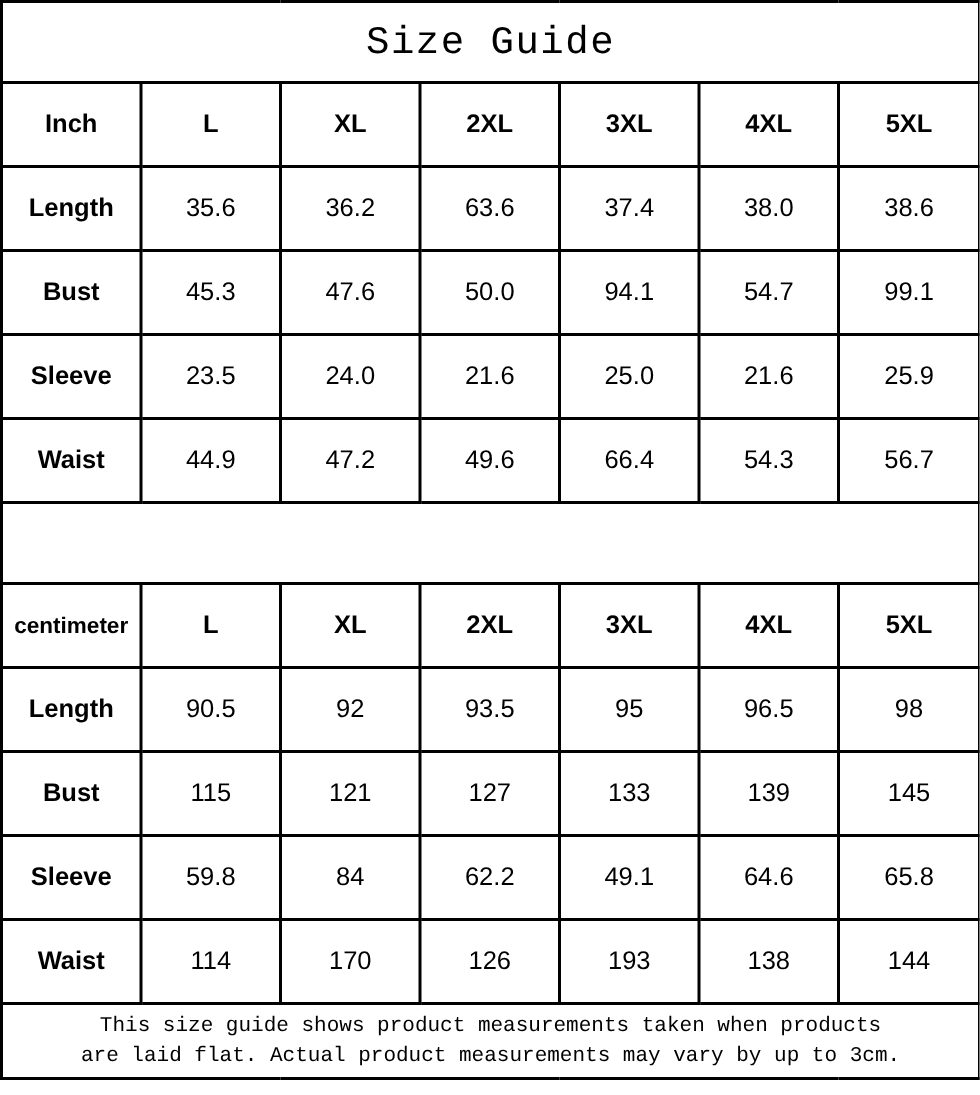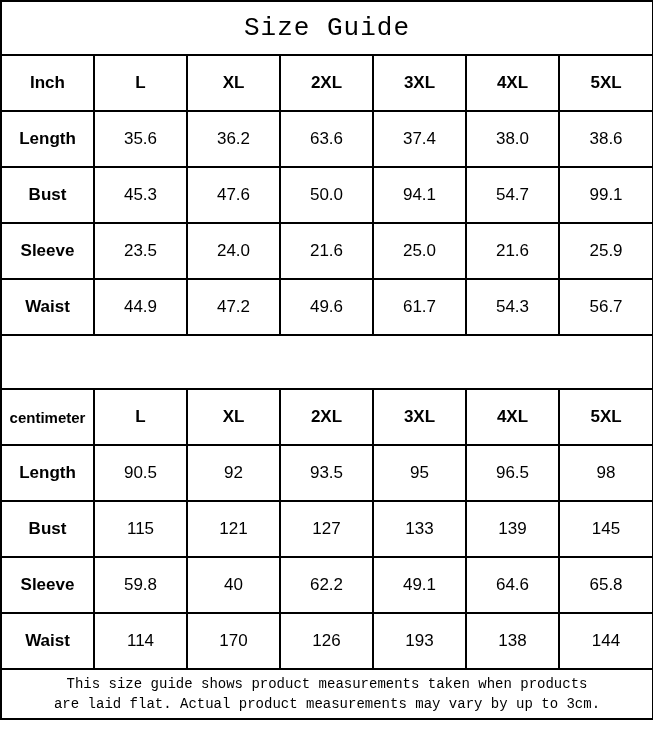--- a/index.html
+++ b/index.html
@@ -120,21 +120,21 @@
         <td class="value-cell">25.0</td>
         <td class="value-cell">21.6</td>
         <td class="value-cell">25.9</td>
       </tr>
 
       <tr>
         <td class="label-cell">Waist</td>
         <td class="value-cell">44.9</td>
         <td class="value-cell">47.2</td>
         <td class="value-cell">49.6</td>
-        <td class="value-cell">61.7</td>
+        <td class="value-cell">66.4</td>
         <td class="value-cell">54.3</td>
         <td class="value-cell">56.7</td>
       </tr>
 
       <tr>
         <td colspan="7" class="gap-cell"></td>
       </tr>
 
       <tr>
         <td class="head-cell unit-cm">centimeter</td>
@@ -162,21 +162,21 @@
         <td class="value-cell">121</td>
         <td class="value-cell">127</td>
         <td class="value-cell">133</td>
         <td class="value-cell">139</td>
         <td class="value-cell">145</td>
       </tr>
 
       <tr>
         <td class="label-cell">Sleeve</td>
         <td class="value-cell">59.8</td>
-        <td class="value-cell">40</td>
+        <td class="value-cell">84</td>
         <td class="value-cell">62.2</td>
         <td class="value-cell">49.1</td>
         <td class="value-cell">64.6</td>
         <td class="value-cell">65.8</td>
       </tr>
 
       <tr>
         <td class="label-cell">Waist</td>
         <td class="value-cell">114</td>
         <td class="value-cell">170</td>

